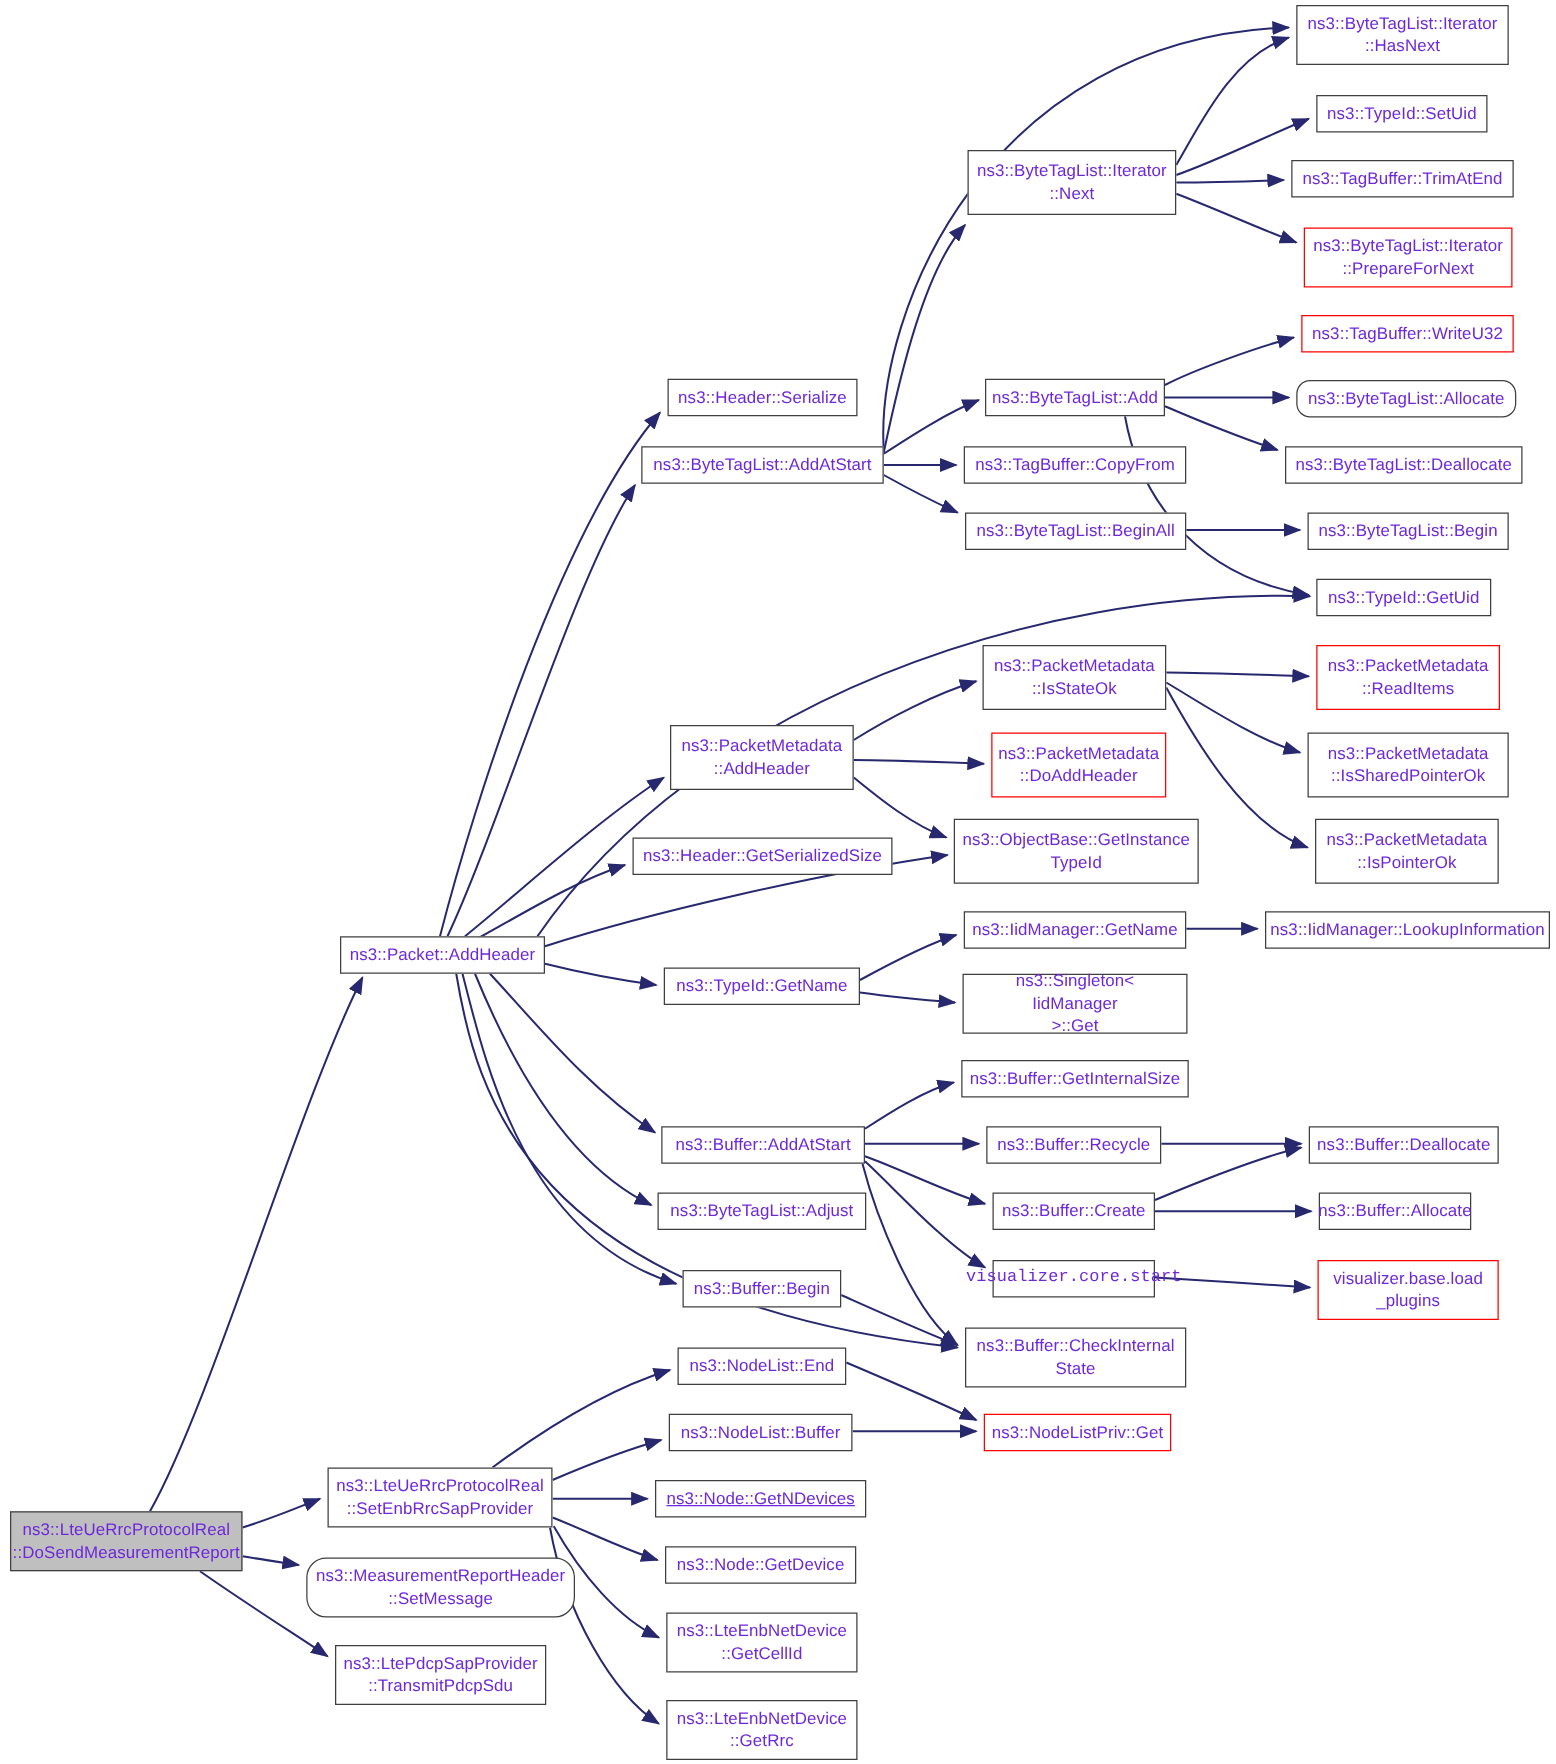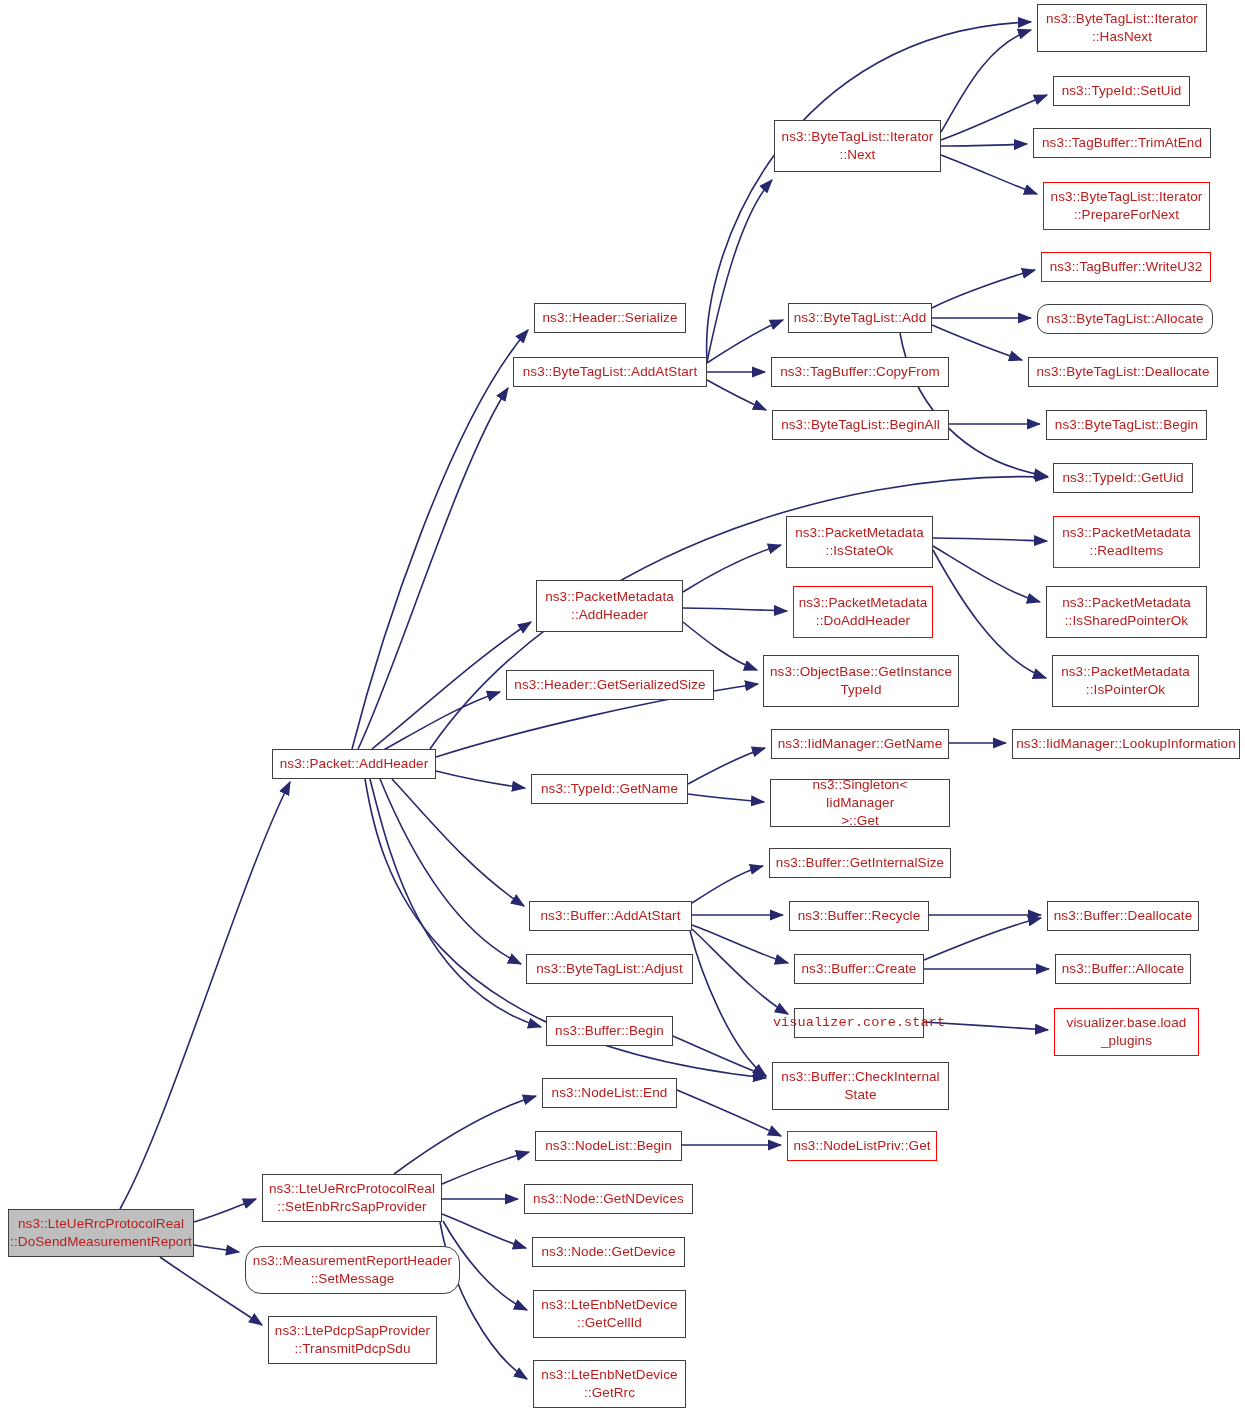--- a/index.html
+++ b/index.html
@@ -7,21 +7,21 @@
   #graph{position:relative;width:1245px;height:1411px;overflow:hidden;background:#fff;}
   svg.edges{position:absolute;left:0;top:0;width:1245px;height:1411px;}
   .node{
     position:absolute;
     box-sizing:border-box;
     display:flex;align-items:center;justify-content:center;
     text-align:center;
     font-family:"Liberation Sans", sans-serif;
     font-size:13.5px;
     line-height:1.32;
-    color:#b91c1c;
+    color:#6d28d9;
     background:#ffffff;
     border:1.4px solid #3f3f3f;
     white-space:pre-line;
     letter-spacing:0.1px;
     padding:1px 20px;
   }
   .node.red{border:1.6px solid #ff0000;}
   .node.root{background:#bfbfbf;border:1.6px solid #3f3f3f;}
 </style>
 </head>
@@ -106,22 +106,22 @@
       <div class="node" style="left: 534px; top: 303px; width: 152px; height: 30px;">ns3::Header::Serialize</div>
       <div class="node" style="left: 513px; top: 357px; width: 194px; height: 30px;">ns3::ByteTagList::AddAtStart</div>
       <div class="node" style="left: 536px; top: 580px; width: 147px; height: 52px;">ns3::PacketMetadata
 ::AddHeader</div>
       <div class="node" style="left: 506px; top: 670px; width: 208px; height: 30px;">ns3::Header::GetSerializedSize</div>
       <div class="node" style="left: 531px; top: 774px; width: 157px; height: 30px;">ns3::TypeId::GetName</div>
       <div class="node" style="left: 529px; top: 901px; width: 163px; height: 30px;">ns3::Buffer::AddAtStart</div>
       <div class="node" style="left: 526px; top: 954px; width: 167px; height: 30px;">ns3::ByteTagList::Adjust</div>
       <div class="node" style="left: 546px; top: 1016px; width: 127px; height: 30px;">ns3::Buffer::Begin</div>
       <div class="node" style="left: 542px; top: 1078px; width: 135px; height: 30px;">ns3::NodeList::End</div>
-      <div class="node" style="left: 535px; top: 1131px; width: 147px; height: 30px;">ns3::NodeList::Begin</div>
-      <div class="node" style="left: 524px; top: 1184px; width: 169px; height: 30px;">ns3::Node::GetNDevices</div>
+      <div class="node" style="left: 535px; top: 1131px; width: 147px; height: 30px;">ns3::NodeList::Buffer</div>
+      <div class="node" style="left: 524px; top: 1184px; width: 169px; height: 30px; text-decoration: underline;">ns3::Node::GetNDevices</div>
       <div class="node" style="left: 532px; top: 1237px; width: 153px; height: 30px;">ns3::Node::GetDevice</div>
       <div class="node" style="left: 533px; top: 1290px; width: 153px; height: 48px;">ns3::LteEnbNetDevice
 ::GetCellId</div>
       <div class="node" style="left: 533px; top: 1360px; width: 153px; height: 48px;">ns3::LteEnbNetDevice
 ::GetRrc</div>
       <div class="node" style="left: 774px; top: 120px; width: 167px; height: 52px;">ns3::ByteTagList::Iterator
 ::Next</div>
       <div class="node" style="left: 788px; top: 303px; width: 144px; height: 30px;">ns3::ByteTagList::Add</div>
       <div class="node" style="left: 771px; top: 357px; width: 178px; height: 30px;">ns3::TagBuffer::CopyFrom</div>
       <div class="node" style="left: 772px; top: 410px; width: 177px; height: 30px;">ns3::ByteTagList::BeginAll</div>
@@ -153,17 +153,17 @@
       <div class="node" style="left: 1046px; top: 410px; width: 161px; height: 30px;">ns3::ByteTagList::Begin</div>
       <div class="node" style="left: 1053px; top: 463px; width: 140px; height: 30px;">ns3::TypeId::GetUid</div>
       <div class="node red" style="left: 1053px; top: 516px; width: 147px; height: 52px;">ns3::PacketMetadata
 ::ReadItems</div>
       <div class="node" style="left: 1046px; top: 586px; width: 161px; height: 52px;">ns3::PacketMetadata
 ::IsSharedPointerOk</div>
       <div class="node" style="left: 1052px; top: 655px; width: 147px; height: 52px;">ns3::PacketMetadata
 ::IsPointerOk</div>
       <div class="node" style="left: 1012px; top: 729px; width: 228px; height: 30px;">ns3::IidManager::LookupInformation</div>
       <div class="node" style="left: 1047px; top: 901px; width: 152px; height: 30px;">ns3::Buffer::Deallocate</div>
-      <div class="node" style="left: 1055px; top: 954px; width: 136px; height: 30px;">ns3::Buffer::Allocate</div>
+      <div class="node" style="left: 1055px; top: 954px; width: 122px; height: 30px;">ns3::Buffer::Allocate</div>
       <div class="node red" style="left: 1054px; top: 1008px; width: 145px; height: 48px;">visualizer.base.load
 _plugins</div>
     </div>
 </div>
 
 </body></html>

